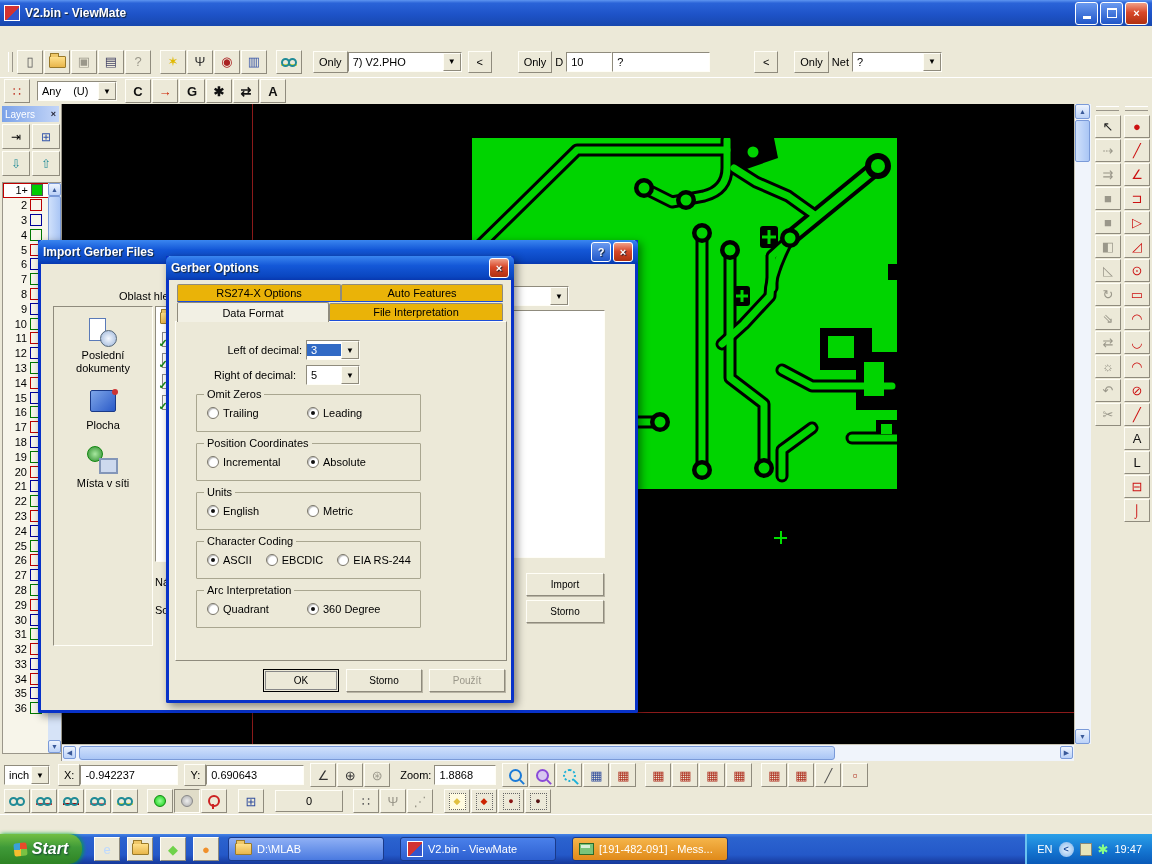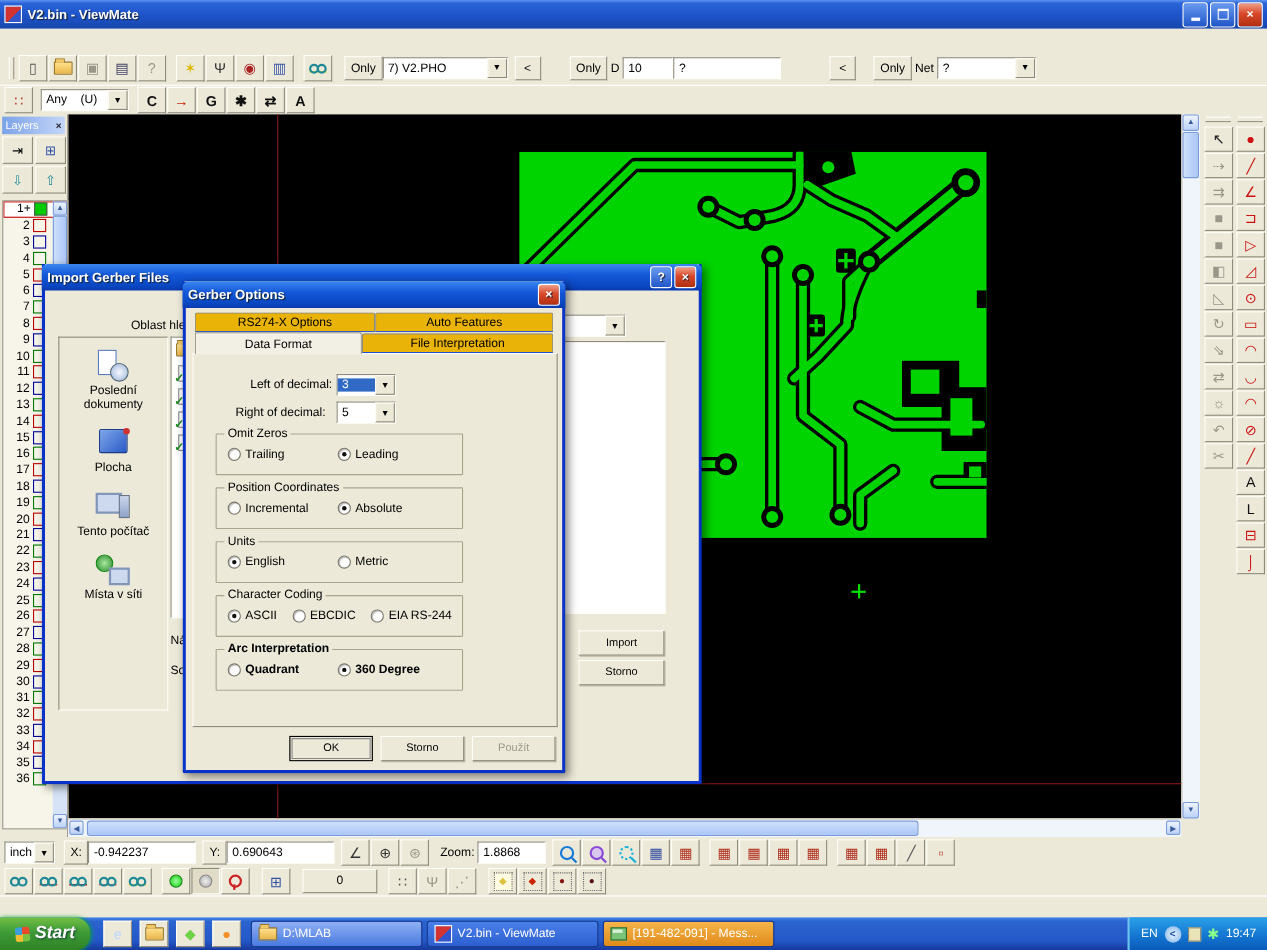--- a/index.html
+++ b/index.html
@@ -70,21 +70,21 @@
   
   #status1{top:762px;height:26px}
   #status2{top:788px;height:26px}
   #gapbar{left:0;top:814px;width:1152px;height:20px;background:#ece9d8;border-top:1px solid #fff}
 
   
   #taskbar{left:0;top:834px;width:1152px;height:30px;background:linear-gradient(180deg,#4584e8 0%,#2b63cf 12%,#2458c8 70%,#16389a 100%);display:flex;align-items:center}
   #startbtn{height:30px;width:82px;background:linear-gradient(180deg,#72bf44 0%,#3f9a38 45%,#2e8324 100%);border-radius:0 14px 14px 0;display:flex;align-items:center;justify-content:center;gap:5px;box-shadow:1px 0 4px #0a3;color:#fff;font-style:italic;font-weight:bold;font-size:16px;text-shadow:1px 1px 2px #143}
   .flag{width:13px;height:13px;border-radius:2px;background:conic-gradient(from 0deg,#e84b2a 0 90deg,#7ac142 0 180deg,#f5bd2f 0 270deg,#3aa0da 0 360deg);transform:rotate(-6deg)}
   #quick{display:flex;align-items:center;gap:6px;margin:0 8px 0 12px}
-  #tasks{display:flex;align-items:center;gap:4px;height:30px}
+  #tasks{display:flex;align-items:center;gap:16px;height:30px}
   .task{width:156px;height:24px;border-radius:3px;display:flex;align-items:center;gap:5px;padding:0 6px;box-sizing:border-box;color:#fff;border:1px solid #1a3a8a}
   .task.light{background:linear-gradient(#8fb0f5,#4a7ae0)}
   .task.normal{background:linear-gradient(#4a80ea,#2d5fd0)}
   .task.orange{background:linear-gradient(#f5b54a,#e08a1a)}
   .task .tlabel{white-space:nowrap;overflow:hidden;font-size:11px}
   #tray{margin-left:auto;height:30px;background:linear-gradient(180deg,#2aa0e8 0%,#1373cf 60%,#0a5ab8 100%);border-left:2px solid #6ac2f0;display:flex;align-items:center;gap:6px;padding:0 10px;color:#fff}
   .t-col{width:15px;height:15px;border-radius:50%;background:radial-gradient(#eaf4ff,#7ab0e8);color:#1a4a9a;display:flex;align-items:center;justify-content:center;font-size:9px;font-weight:bold}
   .t-clip{width:12px;height:13px;background:#e8e4b8;border:1px solid #887;box-sizing:border-box}
   .t-grn{color:#8f8;font-size:13px}
 
@@ -806,24 +806,20 @@
     <div id="places">
         <div class="place">
           <div class="pic recent-documents"></div>
           <div class="plabel">Poslední dokumenty</div>
         </div>
         <div class="place">
           <div class="pic desktop"></div>
           <div class="plabel">Plocha</div>
         </div>
         <div class="place">
-          <div class="pic my-computer"></div>
-          <div class="plabel">Tento počítač</div>
-        </div>
-        <div class="place">
           <div class="pic network"></div>
           <div class="plabel">Místa v síti</div>
         </div>
       </div>
     <div class="sunkpanel" style="left:114px;top:66px;width:352px;height:254px"></div>
     <div id="filelist-icons">
         <div class="tbtn">
           <span class="i-folder"></span>
         </div>
         <div class="tbtn">
@@ -917,21 +913,21 @@
               <label class="ritem">
                 <span class="radio"></span>
                 <span>EBCDIC</span>
               </label>
               <label class="ritem">
                 <span class="radio"></span>
                 <span>EIA RS-244</span>
               </label>
             </div>
           </div>
-          <div class="group" style="top: 268px; font-weight: bold;">
+          <div class="group" style="top: 268px;">
             <span class="glabel">Arc Interpretation</span>
             <div class="opts two">
               <label class="ritem">
                 <span class="radio"></span>
                 <span>Quadrant</span>
               </label>
               <label class="ritem">
                 <span class="radio sel"></span>
                 <span>360 Degree</span>
               </label>

